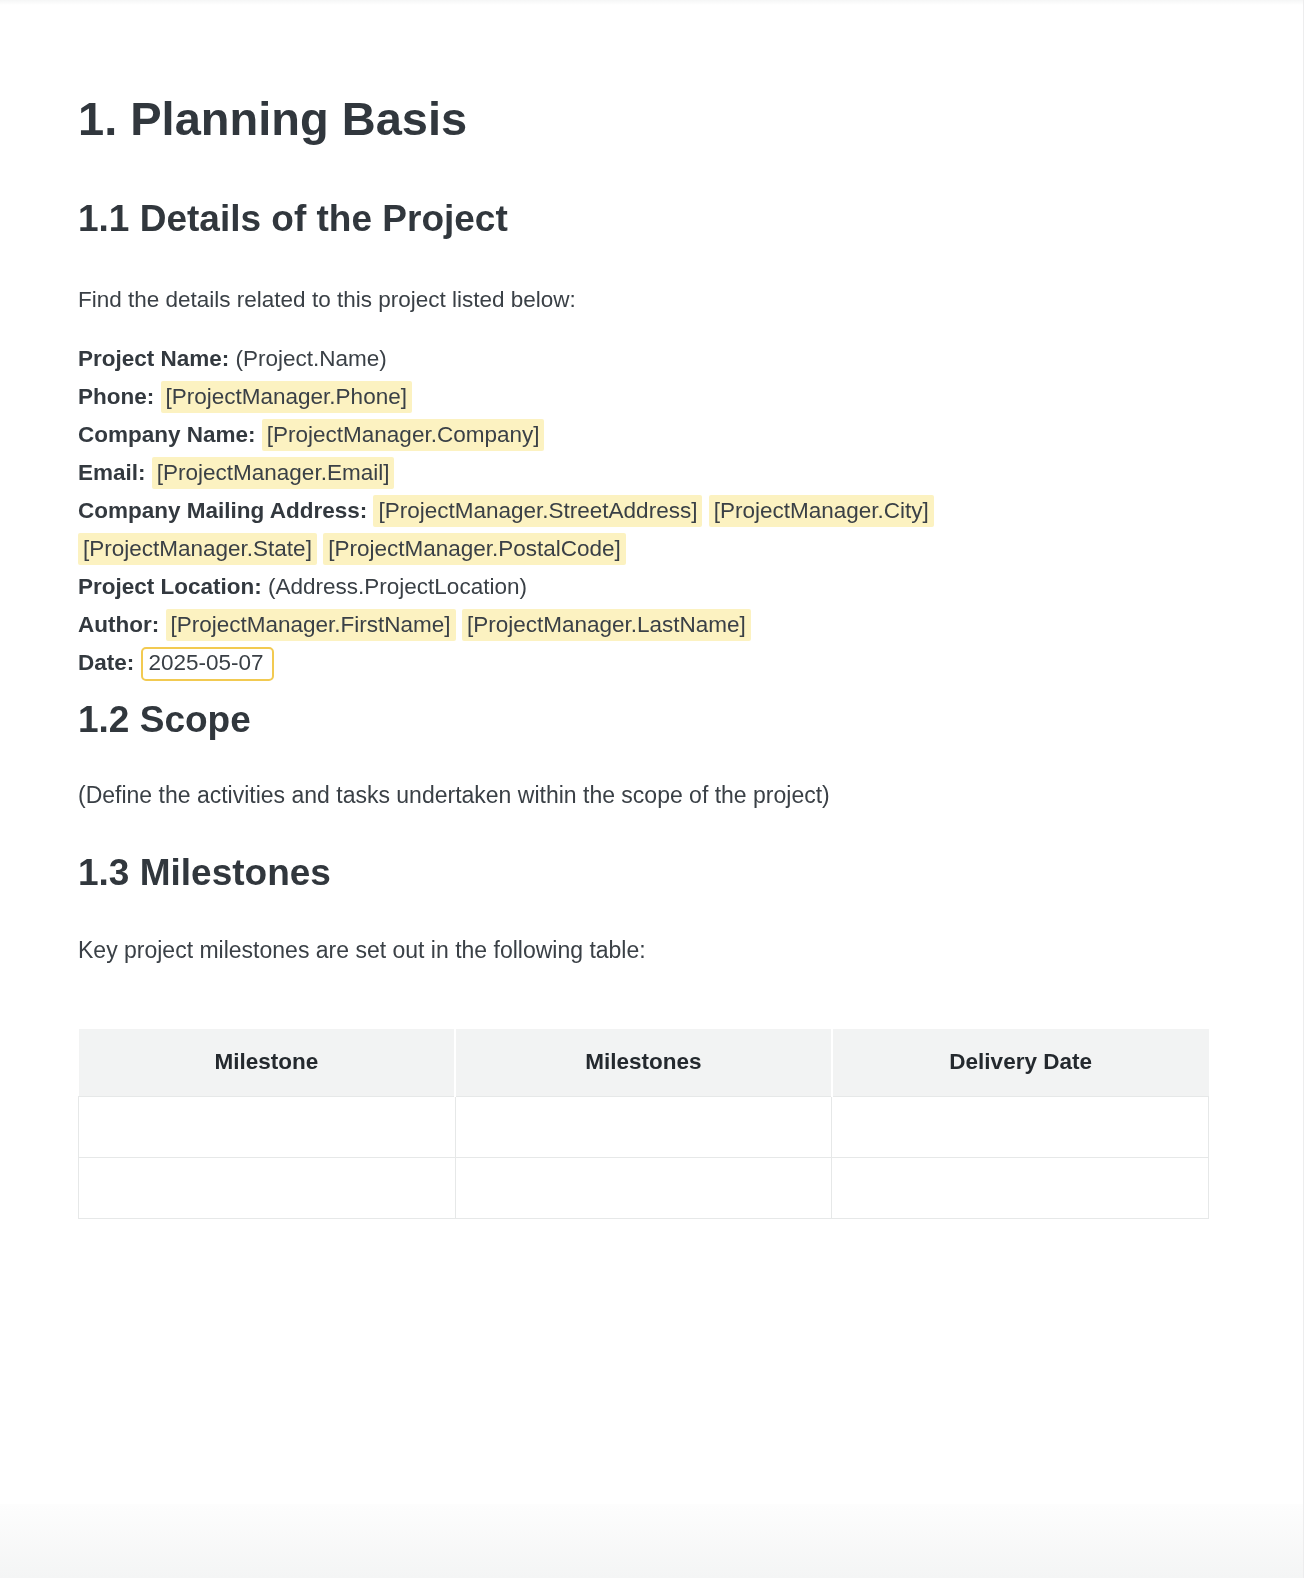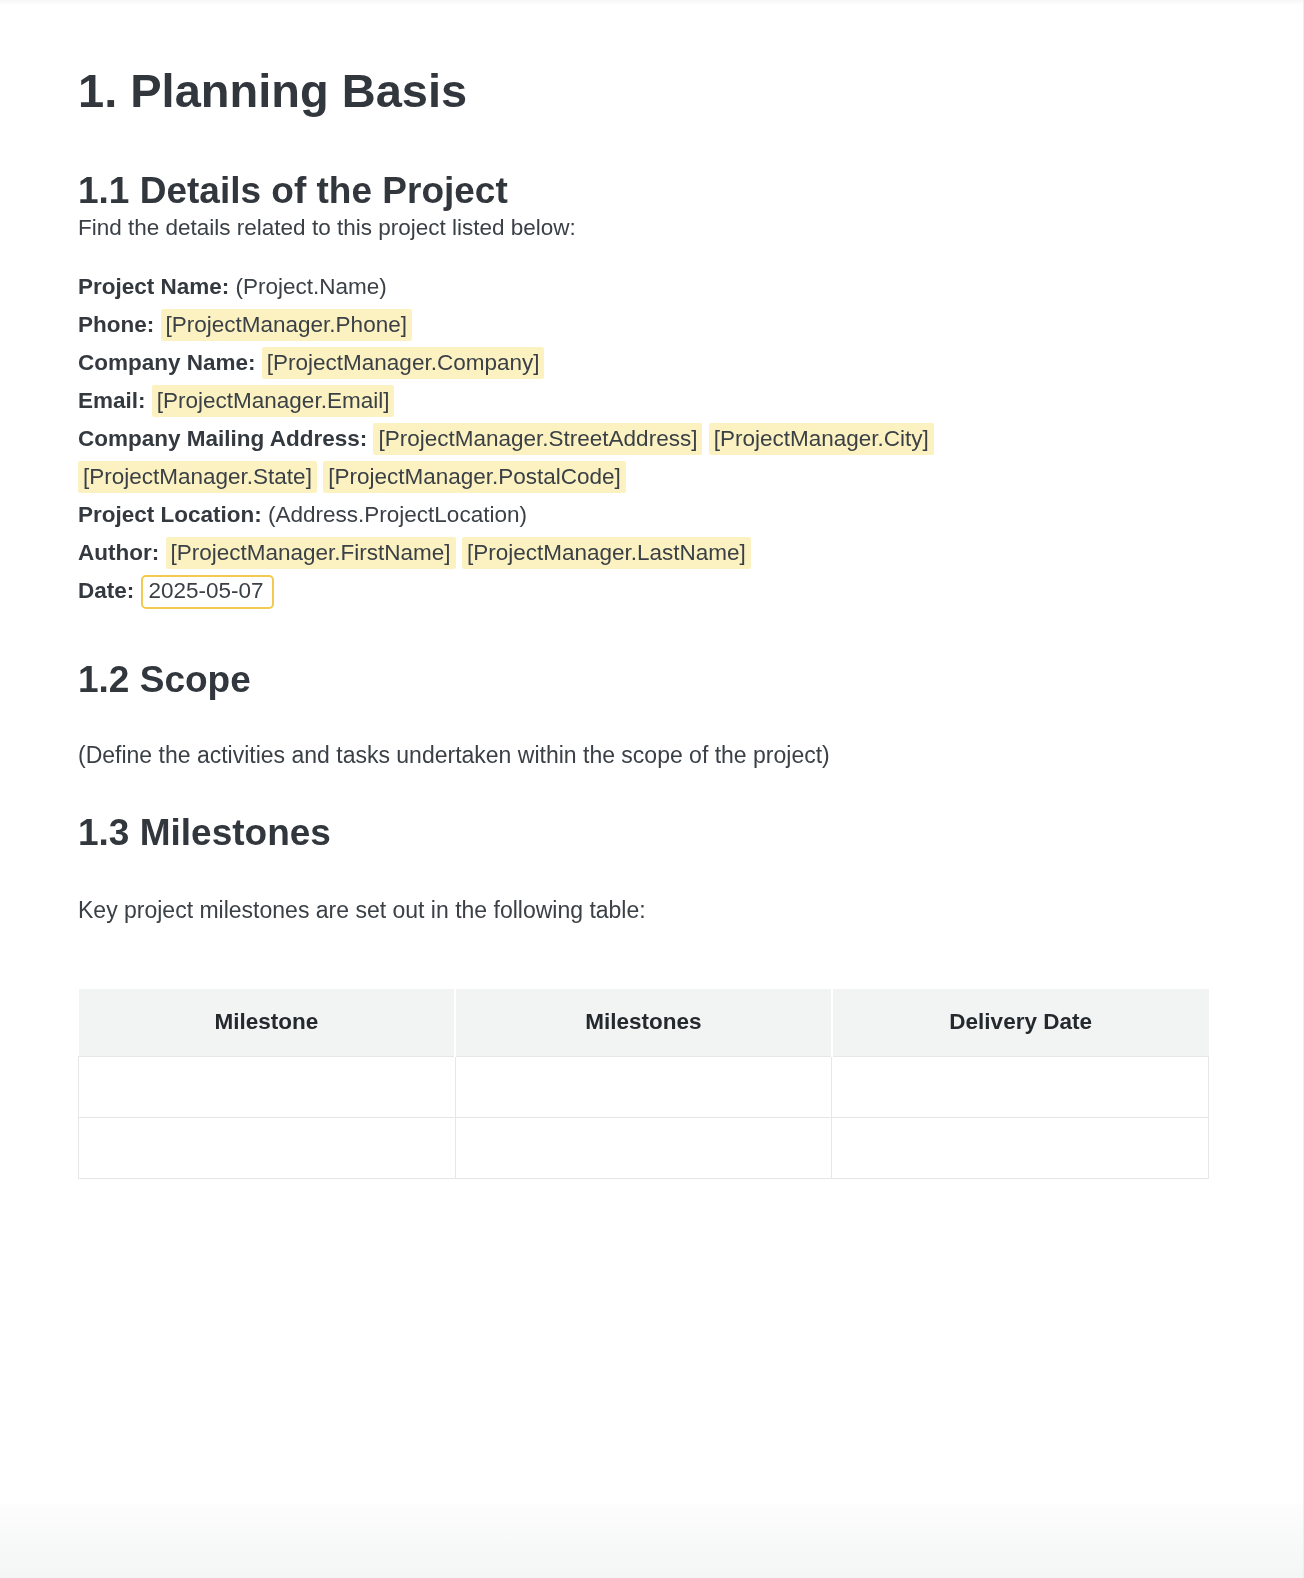--- a/index.html
+++ b/index.html
@@ -7,45 +7,45 @@
   body {
     font-family: "Liberation Sans", sans-serif;
     background: #ffffff;
     color: #3a4046;
     overflow: hidden;
   }
   .page {
     position: relative;
     width: 1304px;
     height: 1578px;
-    padding: 64px 94px 0 78px;
+    padding: 92px 94px 0 78px;
     background: linear-gradient(180deg, #f5f6f6 0px, #ffffff 5px);
     border-right: 1px solid #ededee;
   }
   h1 {
     font-size: 47px;
     line-height: 54px;
     font-weight: bold;
     color: #31373d;
   }
   h2 {
     font-size: 37px;
     line-height: 44px;
     font-weight: bold;
     color: #31373d;
   }
   .h2-details    { margin-top: 51px; }
-  .h2-scope      { margin-top: 48px; }
+  .h2-scope      { margin-top: 16px; }
   .h2-milestones { margin-top: 38px; }
   .body-text {
     font-size: 22.5px;
     line-height: 30px;
     color: #3a4046;
   }
-  .intro-details { }
+  .intro-details { margin-top: 44px; }
   .fields { margin-top: 25px; }
   .field-line {
     font-size: 22.5px;
     line-height: 38px;
     color: #3a4046;
   }
   .field-line strong { color: #33393f; }
   .hl-token {
     background: var(--highlight, #fcf2c1);
     padding: 3px 5px 4px 5px;

